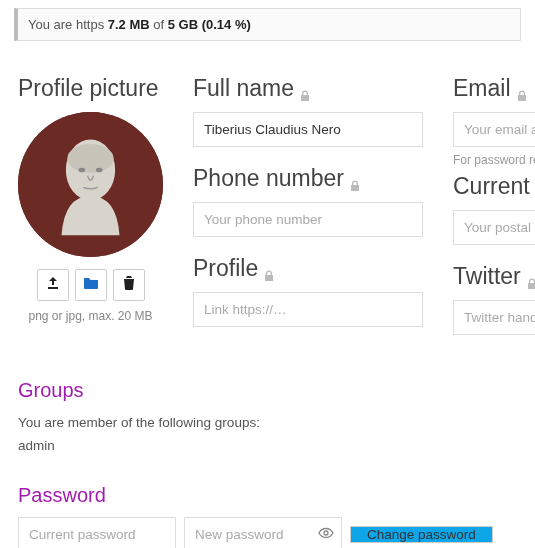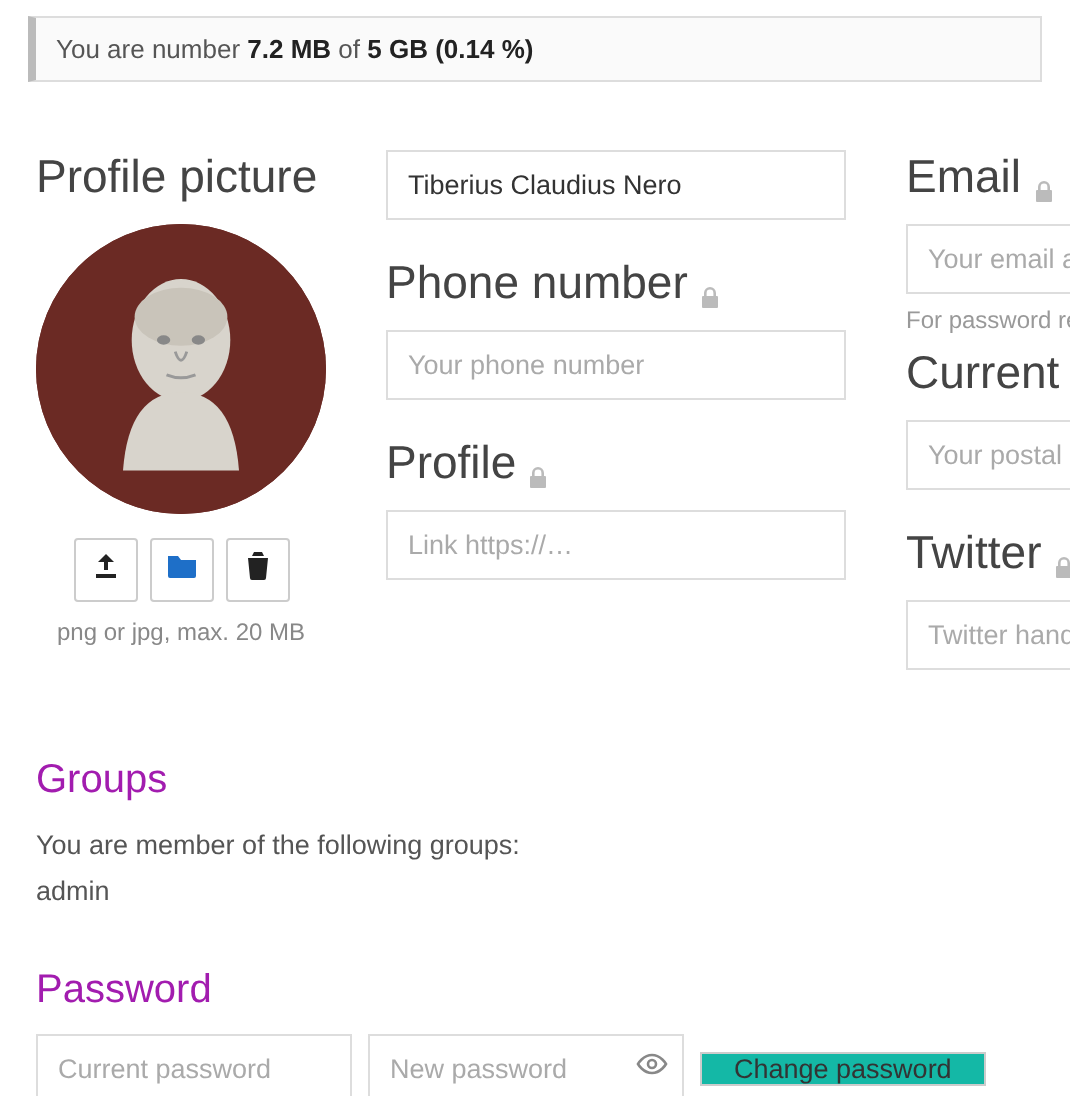--- a/index.html
+++ b/index.html
@@ -124,33 +124,33 @@
   .eye-icon {
     position: absolute;
     right: 8px;
     top: 50%;
     transform: translateY(-50%);
     color: #888;
     cursor: pointer;
   }
   button.change-btn {
     border: 1px solid #ccc;
-    background: #14b8a6;
+    background: #0ea5e9;
     padding: 0 16px;
     font-size: 13.5px;
     color: #333;
     cursor: pointer;
     font-family: inherit;
   }
 </style>
 </head>
 <body>
 
 <div class="quota-bar">
-  <span>You are number </span><b>7.2 MB</b><span> of </span><b>5 GB</b><b> (0.14 %)</b>
+  <span>You are https </span><b>7.2 MB</b><span> of </span><b>5 GB</b><b> (0.14 %)</b>
 </div>
 
 <div class="section">
   <div class="columns">
 
     <div class="col col-pic">
       <h3 class="field-label">
         <span>Profile picture</span>
         <span class="lock-icon">
           <svg viewBox="0 0 10 12">
@@ -191,20 +191,28 @@
                 <path fill="#222" d="M1 3h10l-1 10a1 1 0 01-1 1H3a1 1 0 01-1-1L1 3zm3-3h4l1 2H3l1-2z"></path>
               </svg>
           </span>
         </div>
       </div>
       <div class="avatar-hint">png or jpg, max. 20 MB</div>
     </div>
 
     <div class="col col-mid">
       <div class="field-group">
+        <h3 class="field-label">
+          <span>Full name</span>
+          <span class="lock-icon">
+              <svg viewBox="0 0 10 12">
+                <path fill="#bbb" d="M2 5V3.5a3 3 0 016 0V5h.5a.5.5 0 01.5.5v5a.5.5 0 01-.5.5h-7A.5.5 0 011 10.5v-5A.5.5 0 011.5 5H2zm1.3 0h3.4V3.5a1.7 1.7 0 10-3.4 0V5z"></path>
+              </svg>
+            </span>
+        </h3>
         <input class="text-input" value="Tiberius Claudius Nero" style="">
       </div>
       <div class="field-group">
         <h3 class="field-label">
           <span>Phone number</span>
           <span class="lock-icon">
               <svg viewBox="0 0 10 12">
                 <path fill="#bbb" d="M2 5V3.5a3 3 0 016 0V5h.5a.5.5 0 01.5.5v5a.5.5 0 01-.5.5h-7A.5.5 0 011 10.5v-5A.5.5 0 011.5 5H2zm1.3 0h3.4V3.5a1.7 1.7 0 10-3.4 0V5z"></path>
               </svg>
             </span>

